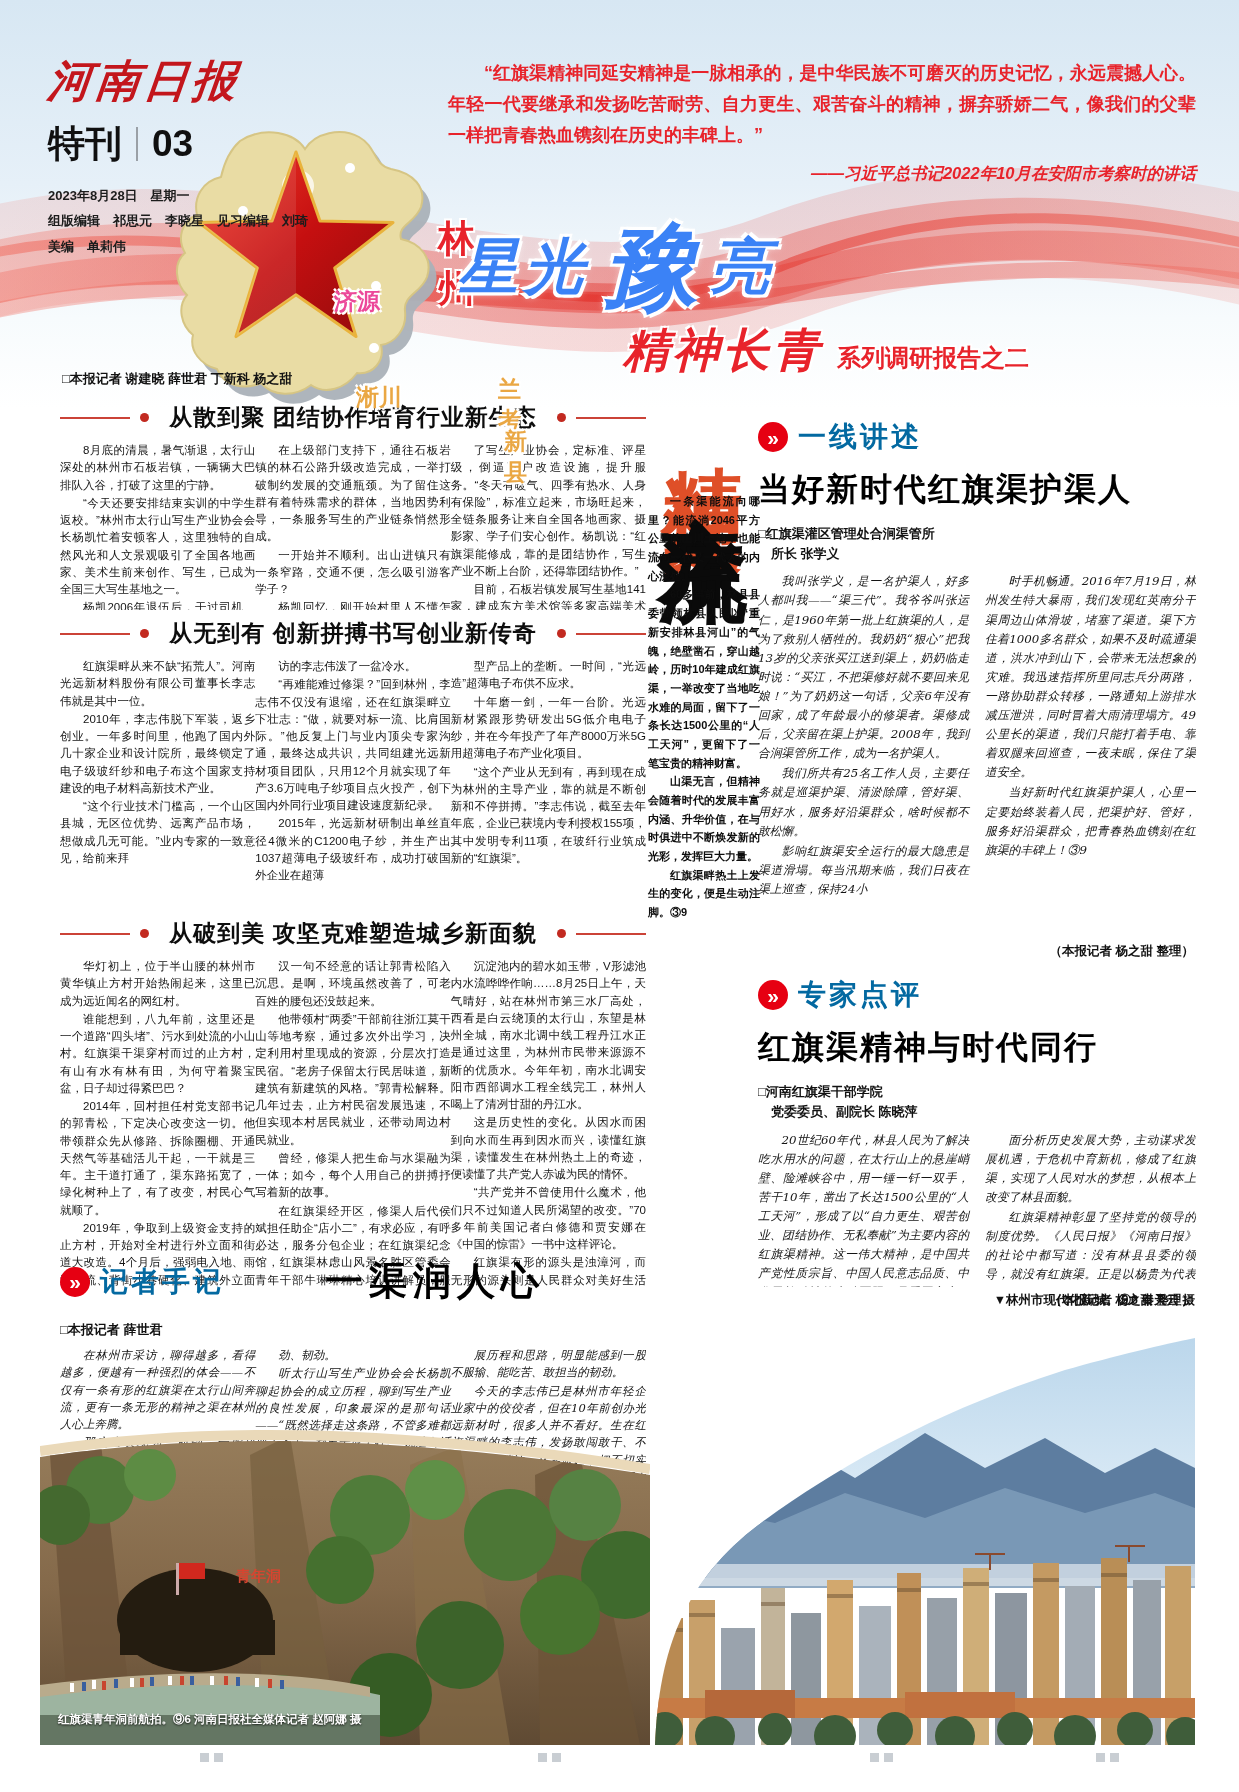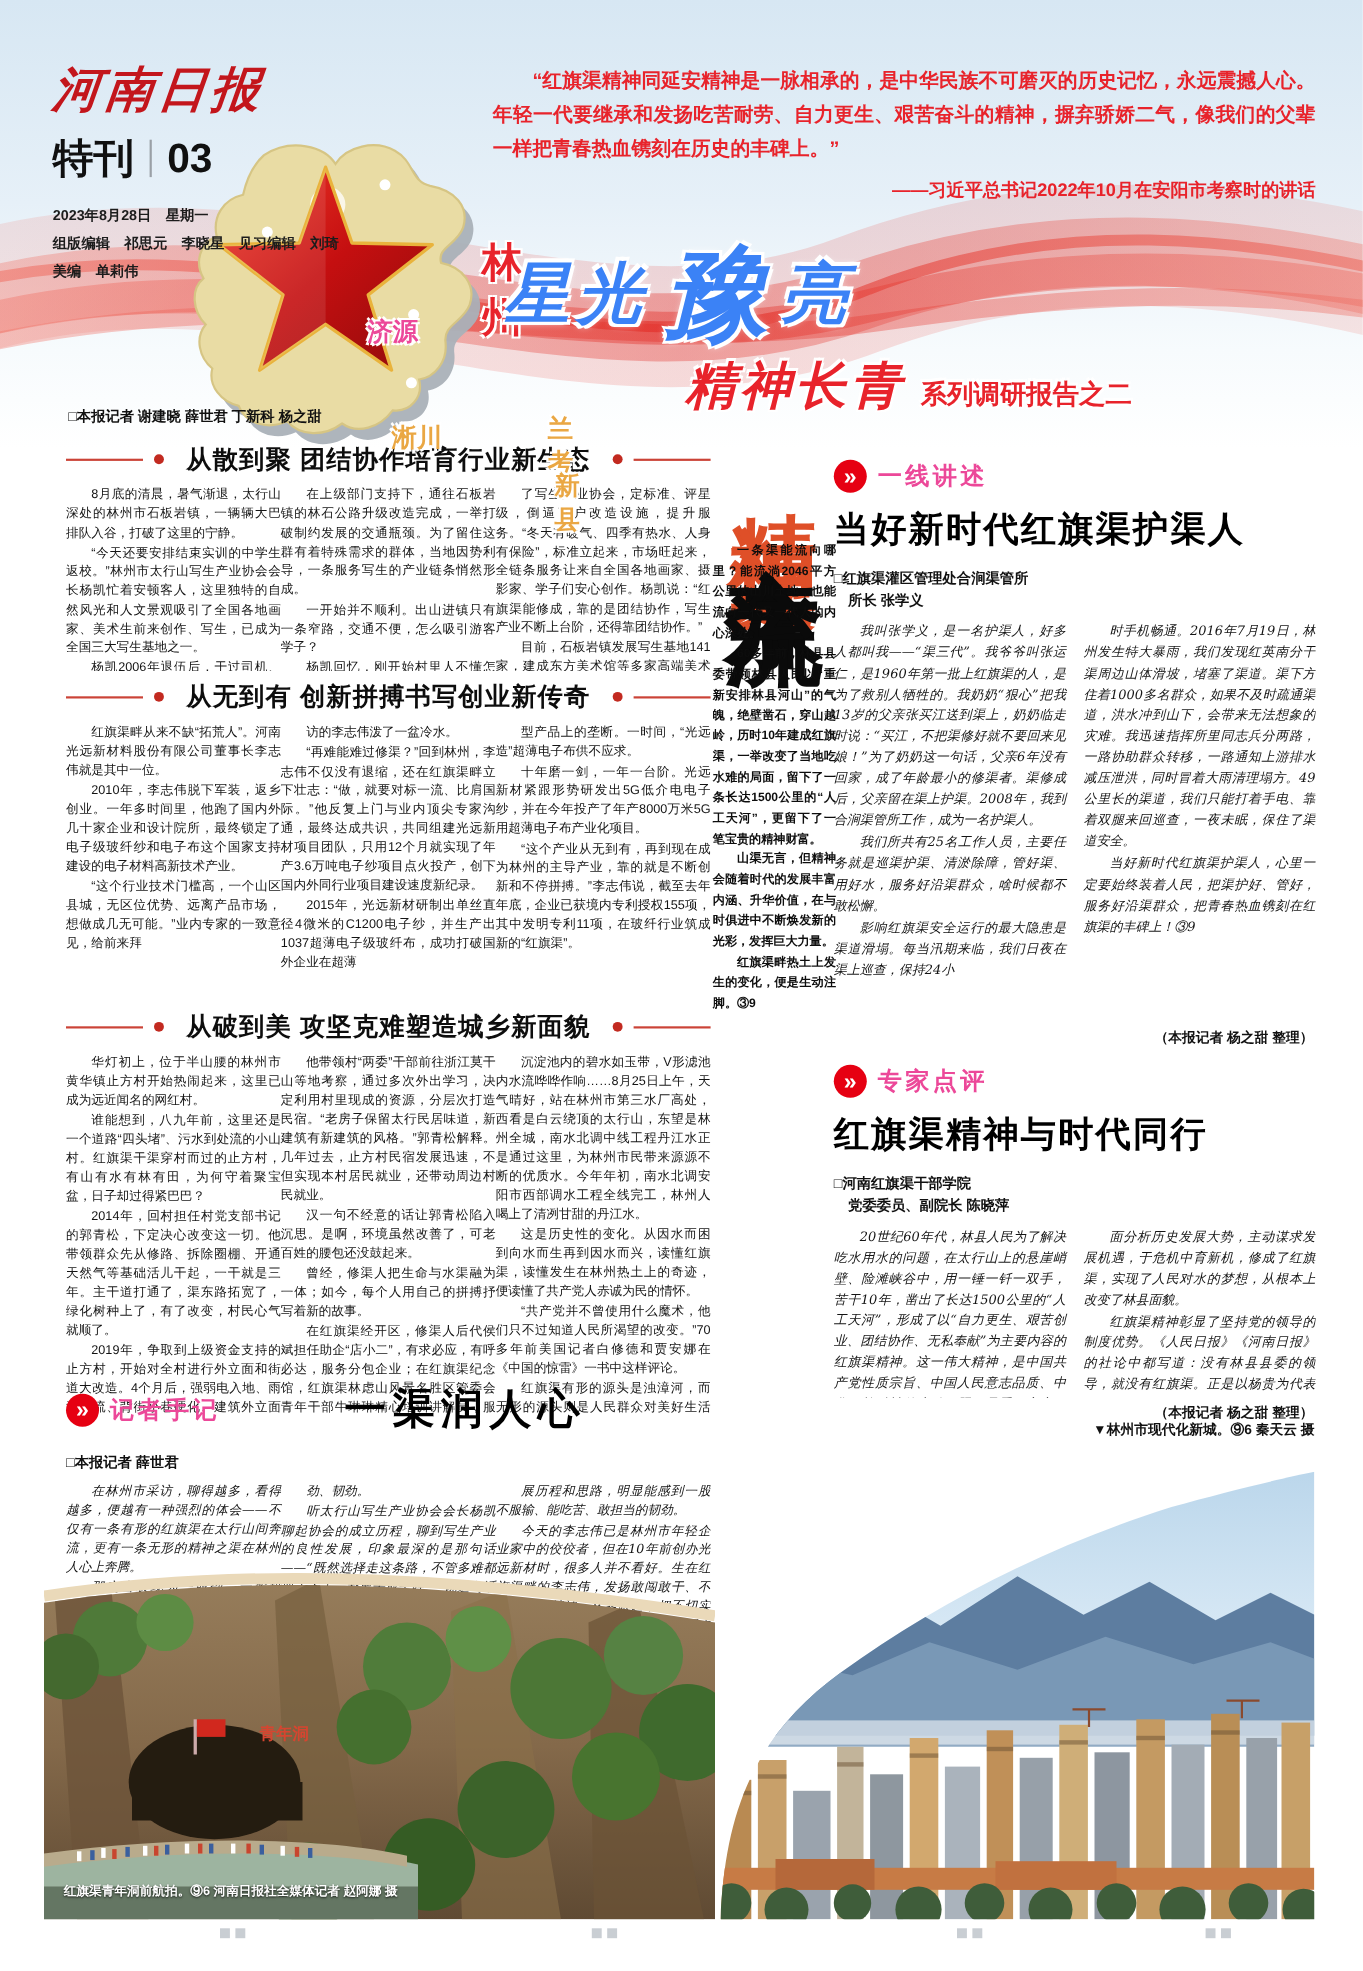--- a/index.html
+++ b/index.html
@@ -11,21 +11,21 @@
   .ribbon{position:absolute;left:0;top:118px;width:1239px;height:270px;pointer-events:none;}
   .masthead{position:absolute;left:48px;top:52px;z-index:4;}
   .logo{font-family:"DejaVu Serif",serif;font-style:italic;font-weight:bold;color:#c3161c;
         font-size:44px;letter-spacing:4px;transform:skewX(-6deg);}
   .edition{display:flex;align-items:center;gap:14px;margin-top:8px;font-weight:bold;font-size:37px;color:#101010;}
   .edition .bar{width:2px;height:34px;background:#9aa0a6;}
   .meta{margin-top:14px;font-size:13px;font-weight:bold;color:#1c1c1c;line-height:1.95;}
   .quote{position:absolute;left:448px;top:58px;width:748px;z-index:4;color:#e8232b;font-weight:bold;
          font-size:18px;line-height:1.72;text-align:justify;}
   .quote .qtext{text-indent:2em;margin:0;}
-  .quote .attr{text-align:right;margin-top:8px;font-size:16.5px;}
+  .quote .attr{text-align:right;margin-top:8px;font-size:16.5px;font-style:italic;}
   .map-wrap{position:absolute;left:138px;top:96px;width:340px;height:310px;z-index:3;}
   .map-label{position:absolute;z-index:4;font-weight:900;
      text-shadow:-2px -2px 0 #fff,2px -2px 0 #fff,-2px 2px 0 #fff,2px 2px 0 #fff;}
   .ml-linzhou{left:300px;top:118px;font-size:37px;color:#e8232b;}
   .ml-jiyuan{left:196px;top:190px;font-size:23px;color:#ec4899;}
   .ml-lankao{left:360px;top:278px;font-size:23px;color:#eaa743;}
   .ml-xichuan{left:218px;top:286px;font-size:23px;color:#eaa743;}
   .ml-xinxian{left:366px;top:330px;font-size:23px;color:#eaa743;}
   .banner{position:absolute;left:458px;top:224px;z-index:4;}
   .b-row1{display:flex;align-items:center;gap:6px;color:#3b82f6;font-weight:900;font-style:italic;
@@ -47,21 +47,21 @@
   .cols{display:flex;overflow:hidden;}
   .col{flex:1;font-size:11.5px;line-height:1.5;text-align:justify;color:#141414;}
   .col p{text-indent:2em;margin:0 0 1px;}
   .h-a1 .cols{height:168px;} .h-a2 .cols{height:252px;} .h-a3 .cols{height:330px;}
   
   .notes{position:absolute;left:60px;top:1256px;width:586px;z-index:2;}
   .notes-head{display:flex;align-items:center;}
   .sec-label{display:flex;align-items:center;gap:10px;flex:none;}
   .sec-icon{width:30px;height:30px;border-radius:50%;background:#e60012;color:#fff;font-weight:900;
      display:flex;align-items:center;justify-content:center;font-size:21px;line-height:1;}
-  .sec-text{color:#ec4899;font-size:22px;font-weight:900;letter-spacing:3px;}
+  .sec-text{color:#0369a1;font-size:28px;font-weight:900;letter-spacing:3px;}
   .notes-title{flex:1;text-align:center;font-size:38px;font-weight:900;letter-spacing:6px;color:#000;
      font-family:"DejaVu Serif",serif;}
   .notes-byline{margin:14px 0 8px;font-size:13px;font-weight:bold;}
   .kai .col{font-family:"DejaVu Serif",serif;font-style:italic;font-size:11.5px;}
   .notes .cols{height:300px;}
   
   .feature{position:absolute;left:648px;top:402px;width:112px;z-index:2;}
   .vt{writing-mode:vertical-rl;text-orientation:upright;margin:0 auto;display:block;line-height:1.05;}
   .vt-red{font-family:"DejaVu Serif",serif;font-weight:900;font-size:80px;color:#df4f28;letter-spacing:10px;}
   .vt-black{font-weight:900;font-size:90px;color:#0a0a0a;letter-spacing:8px;font-family:"DejaVu Serif",serif;}
@@ -231,22 +231,22 @@
           <div class="art-rule"></div>
       </div>
       <div class="cols">
         <div class="col">
             <p>华灯初上，位于半山腰的林州市黄华镇止方村开始热闹起来，这里已成为远近闻名的网红村。</p>
             <p>谁能想到，八九年前，这里还是一个道路“四头堵”、污水到处流的小山村。红旗渠干渠穿村而过的止方村，有山有水有林有田，为何守着聚宝盆，日子却过得紧巴巴？</p>
             <p>2014年，回村担任村党支部书记的郭青松，下定决心改变这一切。他带领群众先从修路、拆除圈棚、开通天然气等基础活儿干起，一干就是三年。主干道打通了，渠东路拓宽了，绿化树种上了，有了改变，村民心气就顺了。</p>
             <p>2019年，争取到上级资金支持的止方村，开始对全村进行外立面和街道大改造。4个月后，强弱电入地、雨污分流、背街小巷硬化、建筑外立面改造……止方村脱胎换骨，露出江南女子般的俏丽模样。</p>
           </div>
         <div class="col">
+            <p>汉一句不经意的话让郭青松陷入沉思。是啊，环境虽然改善了，可老百姓的腰包还没鼓起来。</p>
             <p>他带领村“两委”干部前往浙江莫干山等地考察，通过多次外出学习，决定利用村里现成的资源，分层次打造民宿。“老房子保留太行民居味道，新建筑有新建筑的风格。”郭青松解释。几年过去，止方村民宿发展迅速，不但实现本村居民就业，还带动周边村民就业。</p>
-            <p>汉一句不经意的话让郭青松陷入沉思。是啊，环境虽然改善了，可老百姓的腰包还没鼓起来。</p>
             <p>曾经，修渠人把生命与水渠融为一体；如今，每个人用自己的拼搏抒写着新的故事。</p>
             <p>在红旗渠经开区，修渠人后代侯斌担任助企“店小二”，有求必应，有呼必达，服务分包企业；在红旗渠纪念馆，红旗渠林虑山风景名胜区管委会青年干部牛琳琳精心培训讲解员，服务国内外游客，让红旗渠精神散发“青年味儿”。</p>
           </div>
         <div class="col">
             <p>沉淀池内的碧水如玉带，V形滤池内水流哗哗作响……8月25日上午，天气晴好，站在林州市第三水厂高处，西看是白云绕顶的太行山，东望是林州全城，南水北调中线工程丹江水正是通过这里，为林州市民带来源源不断的优质水。今年年初，南水北调安阳市西部调水工程全线完工，林州人喝上了清冽甘甜的丹江水。</p>
             <p>这是历史性的变化。从因水而困到向水而生再到因水而兴，读懂红旗渠，读懂发生在林州热土上的奇迹，便读懂了共产党人赤诚为民的情怀。</p>
             <p>“共产党并不曾使用什么魔术，他们只不过知道人民所渴望的改变。”70多年前美国记者白修德和贾安娜在《中国的惊雷》一书中这样评论。</p>
             <p>红旗渠有形的源头是浊漳河，而无形的源头则是人民群众对美好生活的渴望。</p>
           </div>
       </div>

